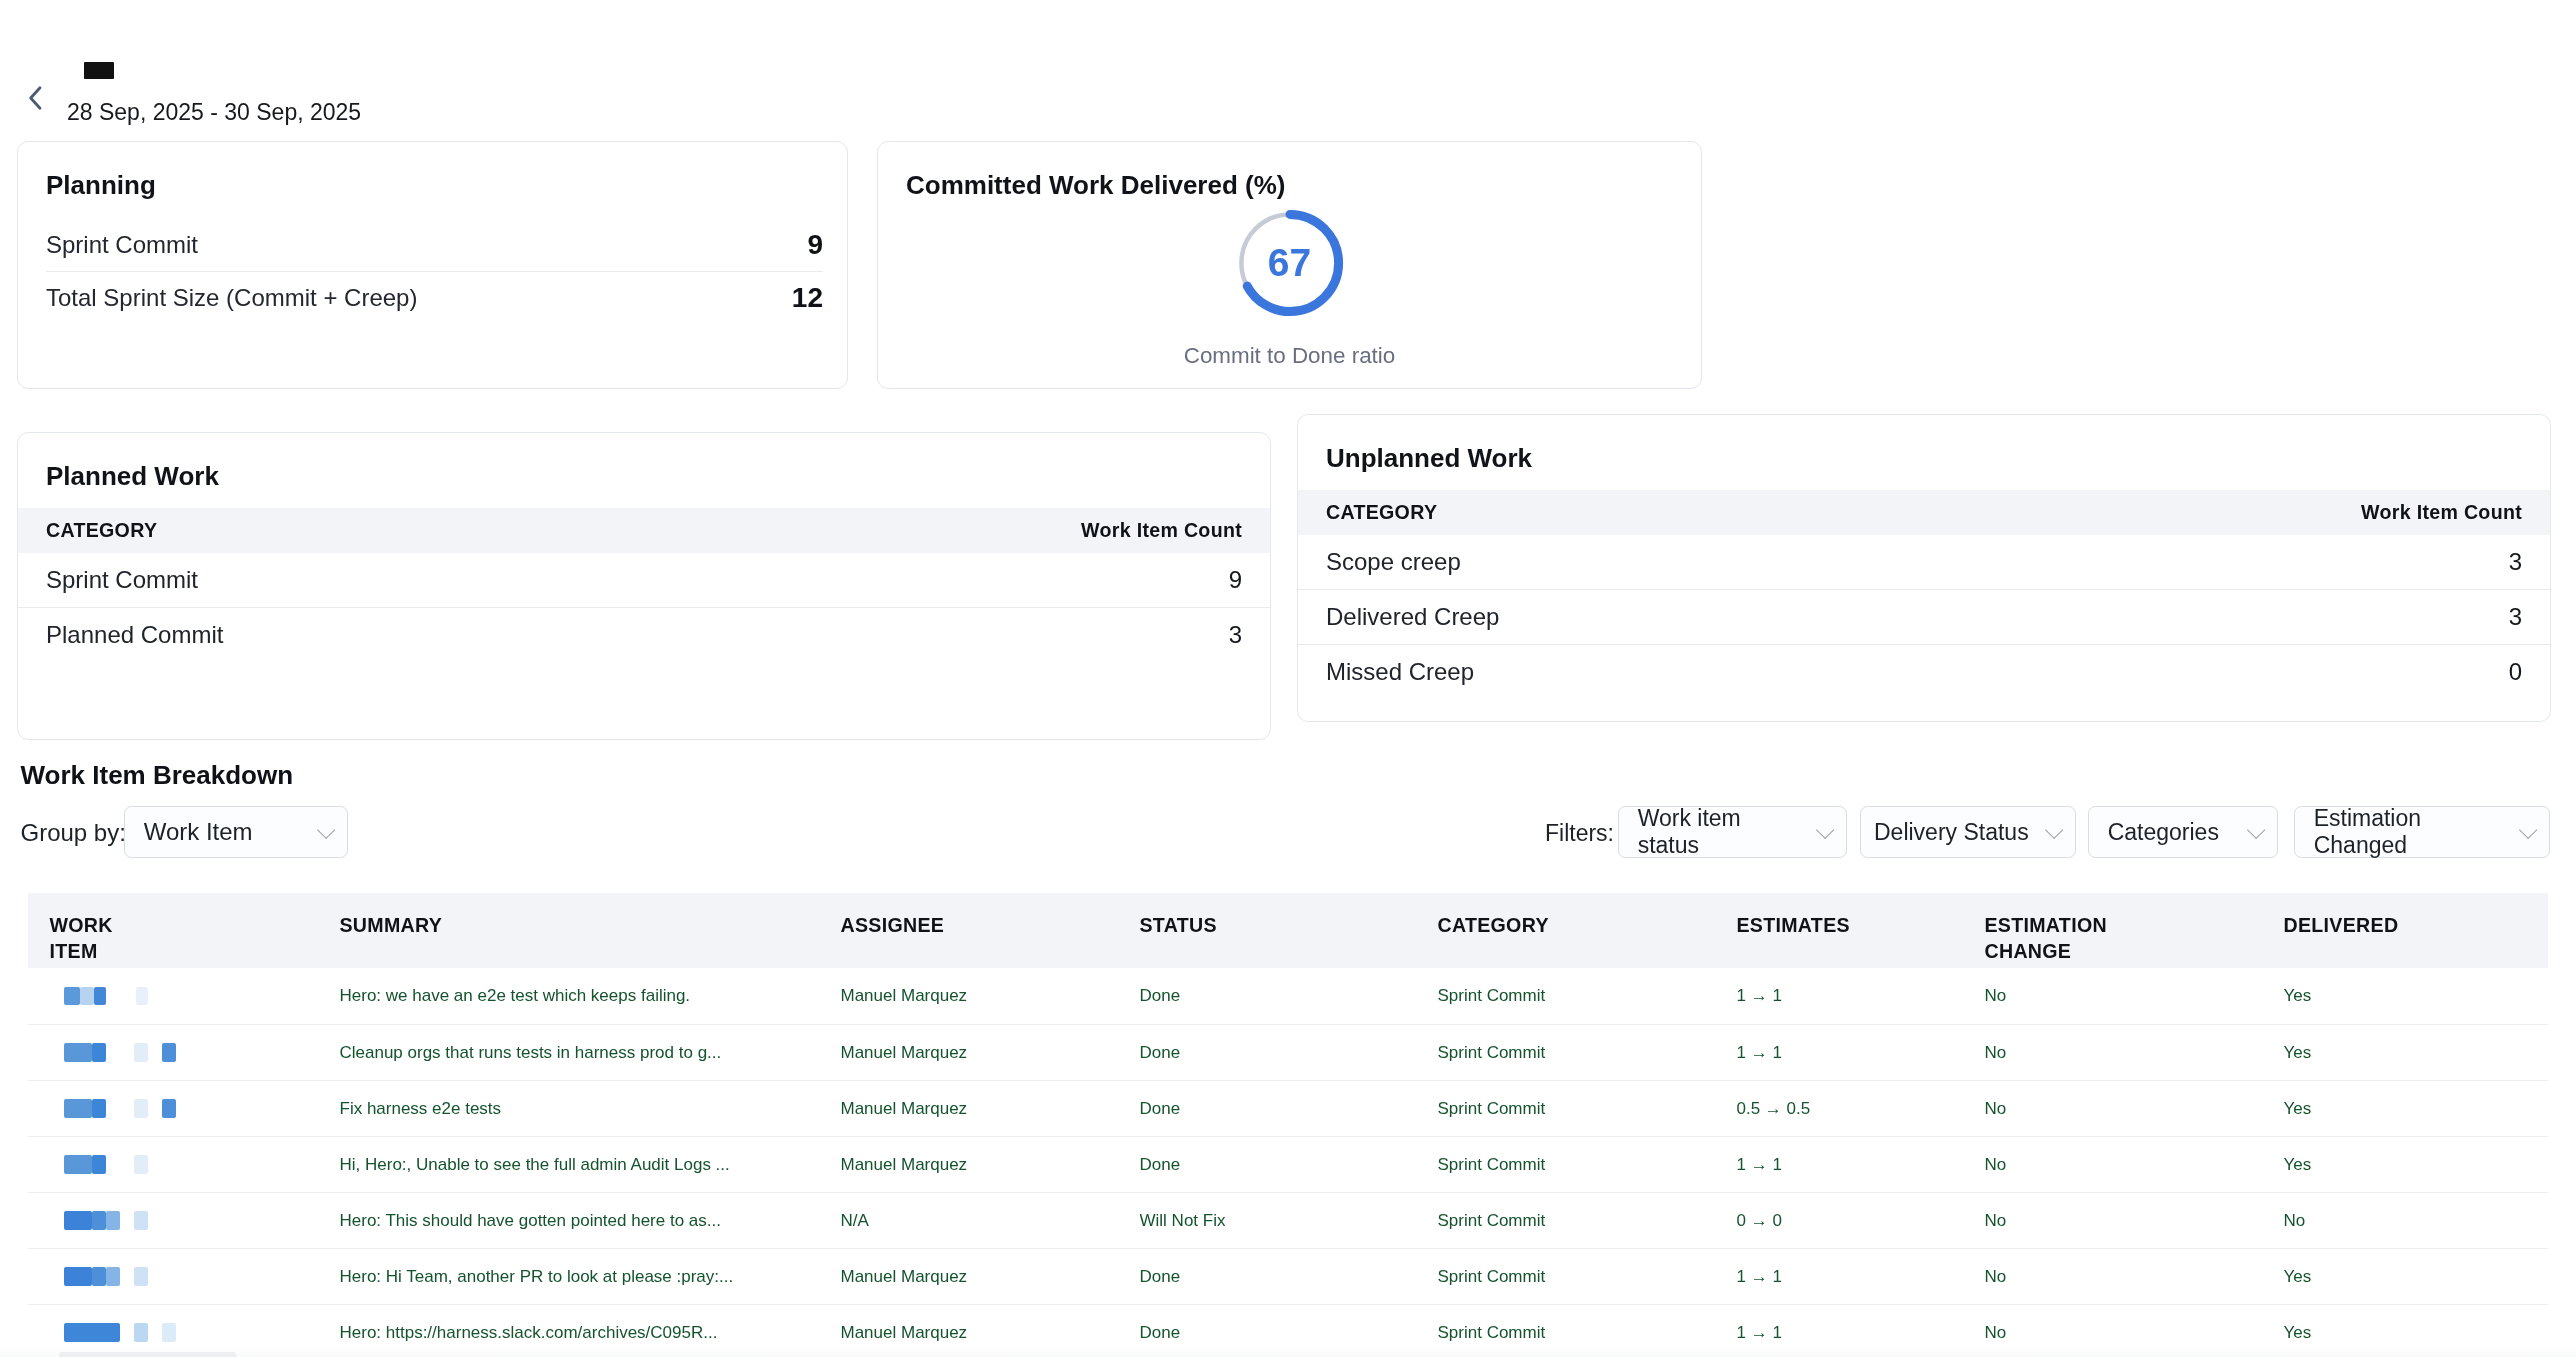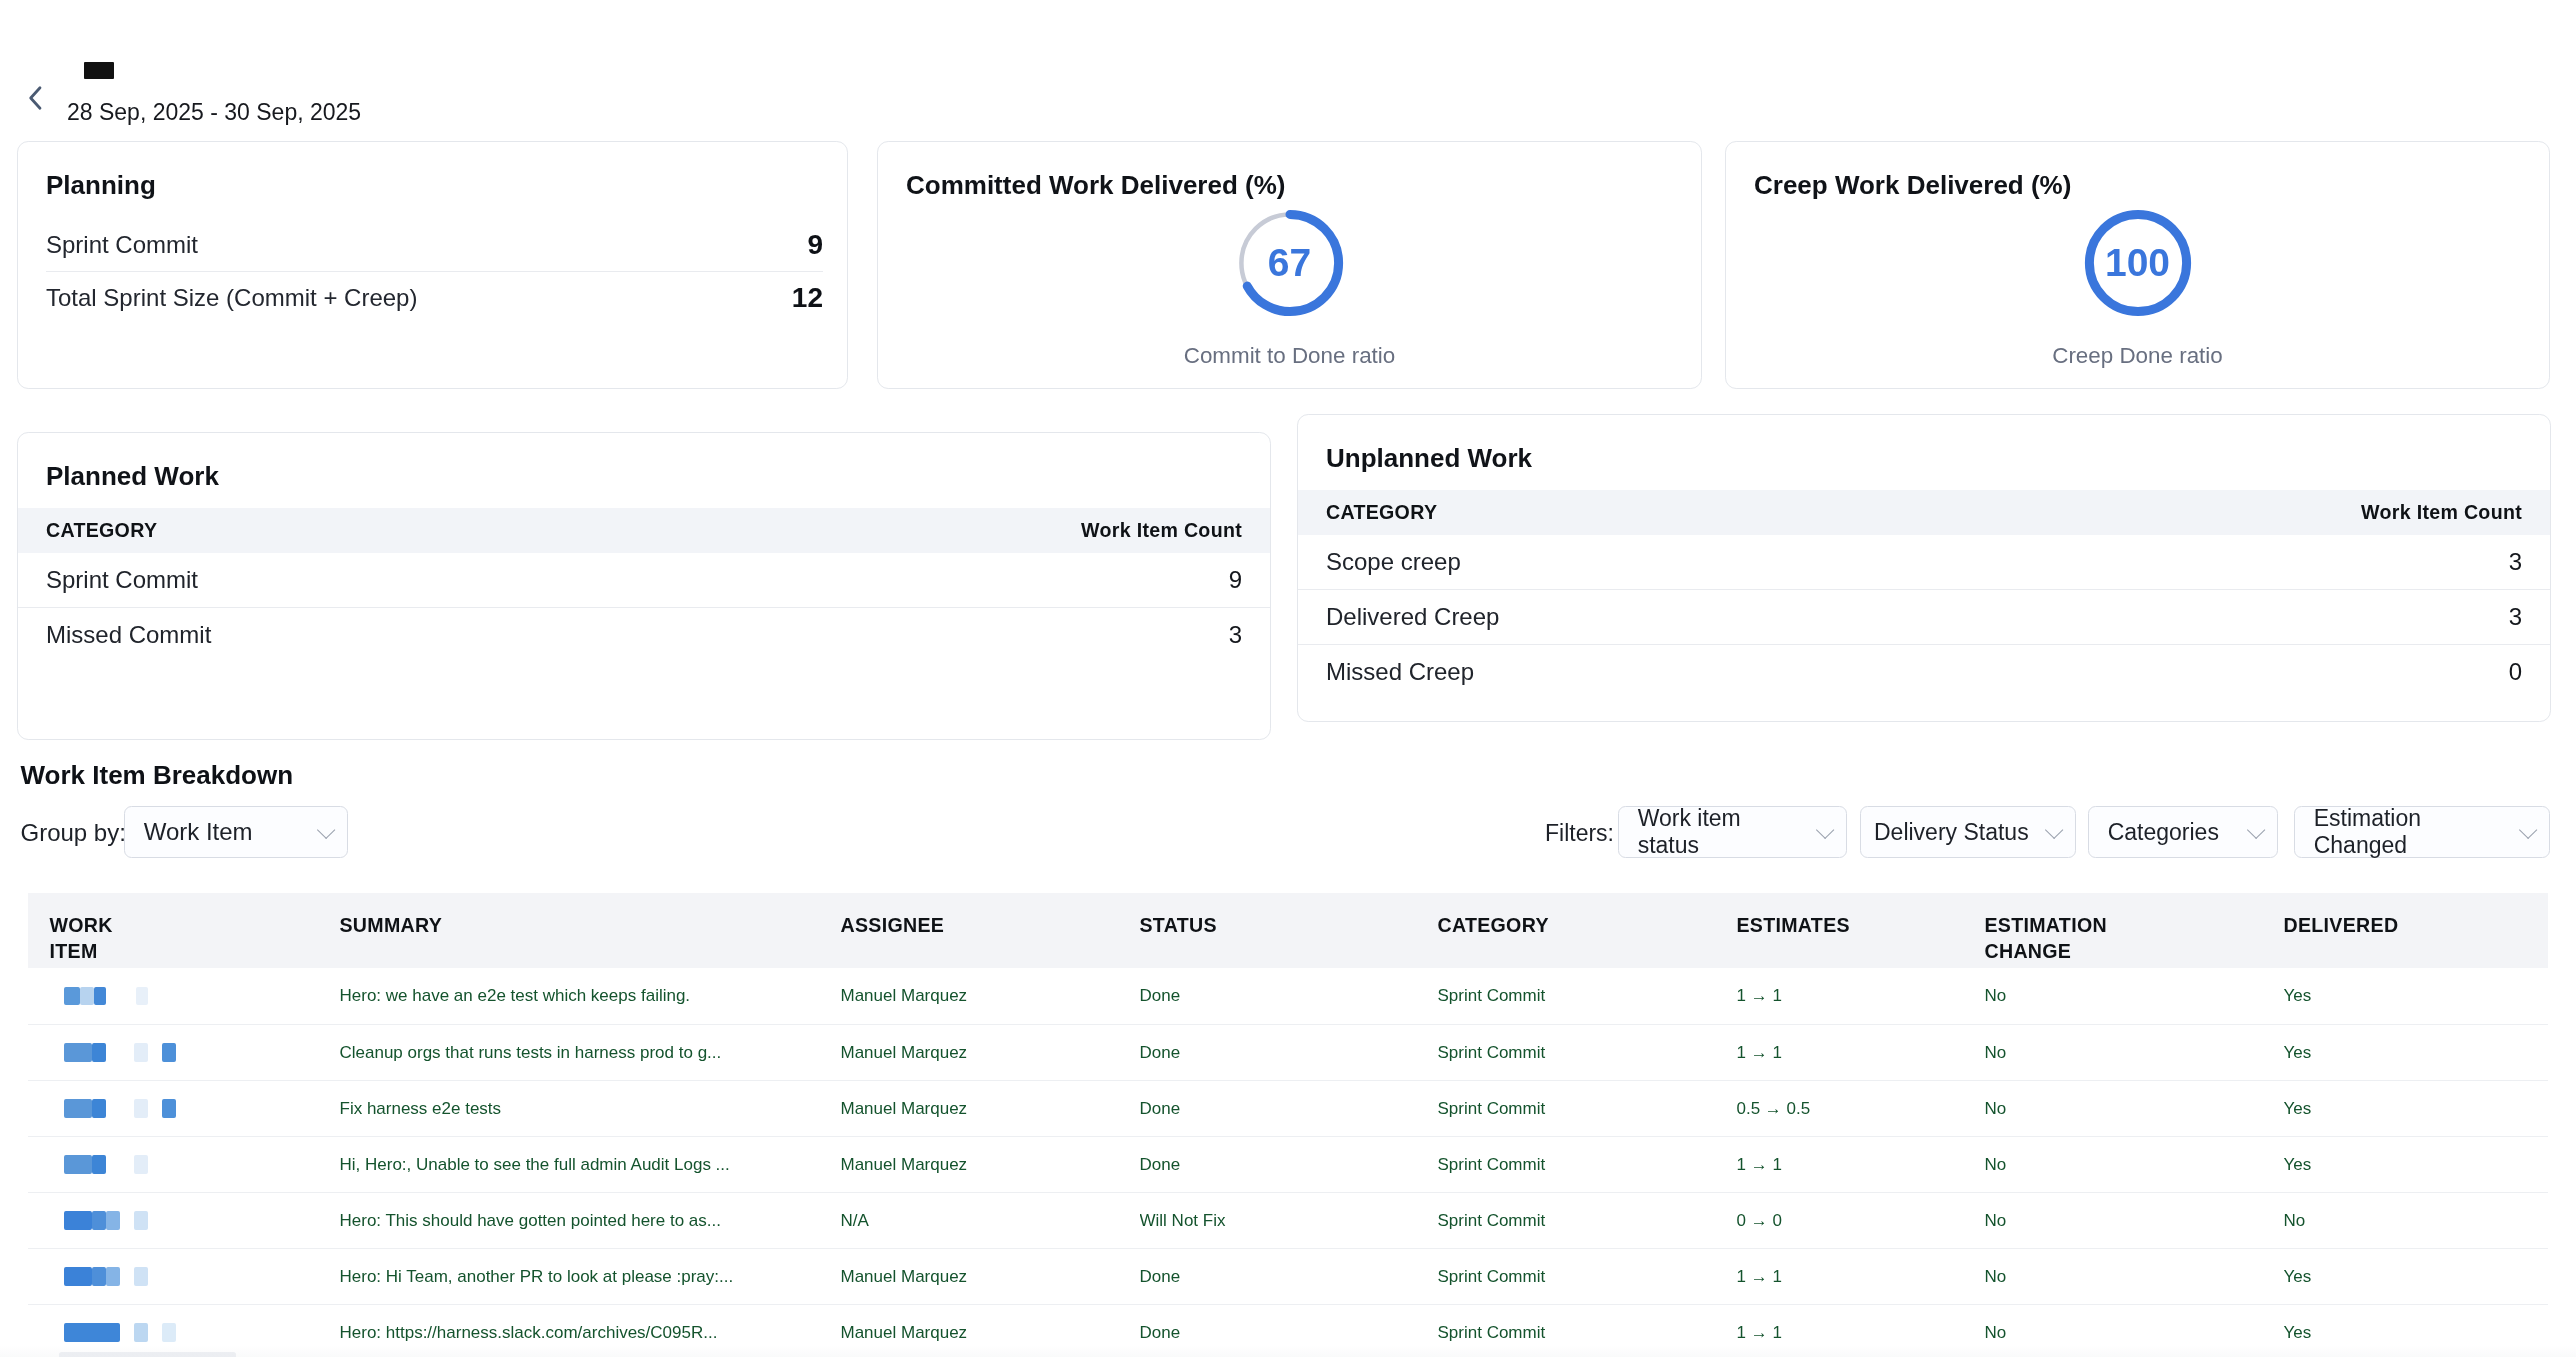--- a/index.html
+++ b/index.html
@@ -118,47 +118,34 @@
         <svg viewBox="0 0 120 120">
           <circle class="gauge-track" cx="60" cy="60" r="54"></circle>
           <circle class="gauge-arc" cx="60" cy="60" r="54" transform="rotate(-90 60 60)" stroke-dasharray="227.32564441375743 339.29200658769764"></circle>
         </svg>
         <div class="gauge-num">67</div>
       </div>
       <div class="gauge-caption">Commit to Done ratio</div>
     </div>
   </div>
 
-  <div class="card" id="card-creep">
-    <div class="card-title">Creep Work Delivered (%)</div>
-    <div class="gauge-wrap">
-      <div class="gauge-box">
-        <svg viewBox="0 0 120 120">
-          <circle class="gauge-track" cx="60" cy="60" r="54"></circle>
-          <circle class="gauge-arc" cx="60" cy="60" r="54" transform="rotate(-90 60 60)" stroke-dasharray="339.29200658769764 339.29200658769764"></circle>
-        </svg>
-        <div class="gauge-num">100</div>
-      </div>
-      <div class="gauge-caption">Creep Done ratio</div>
-    </div>
-  </div>
 
   <div class="card" id="card-planned">
     <div class="card-title">Planned Work</div>
     <div class="mini-head">
       <span class="h">CATEGORY</span>
       <span class="h">Work Item Count</span>
     </div>
     <div class="mini-rows">
       <div class="mini-row">
         <span class="l">Sprint Commit</span>
         <span class="v">9</span>
       </div>
       <div class="mini-row">
-        <span class="l">Missed Commit</span>
+        <span class="l">Planned Commit</span>
         <span class="v">3</span>
       </div>
     </div>
   </div>
 
   <div class="card" id="card-unplanned">
     <div class="card-title">Unplanned Work</div>
     <div class="mini-head">
       <span class="h">CATEGORY</span>
       <span class="h">Work Item Count</span>

